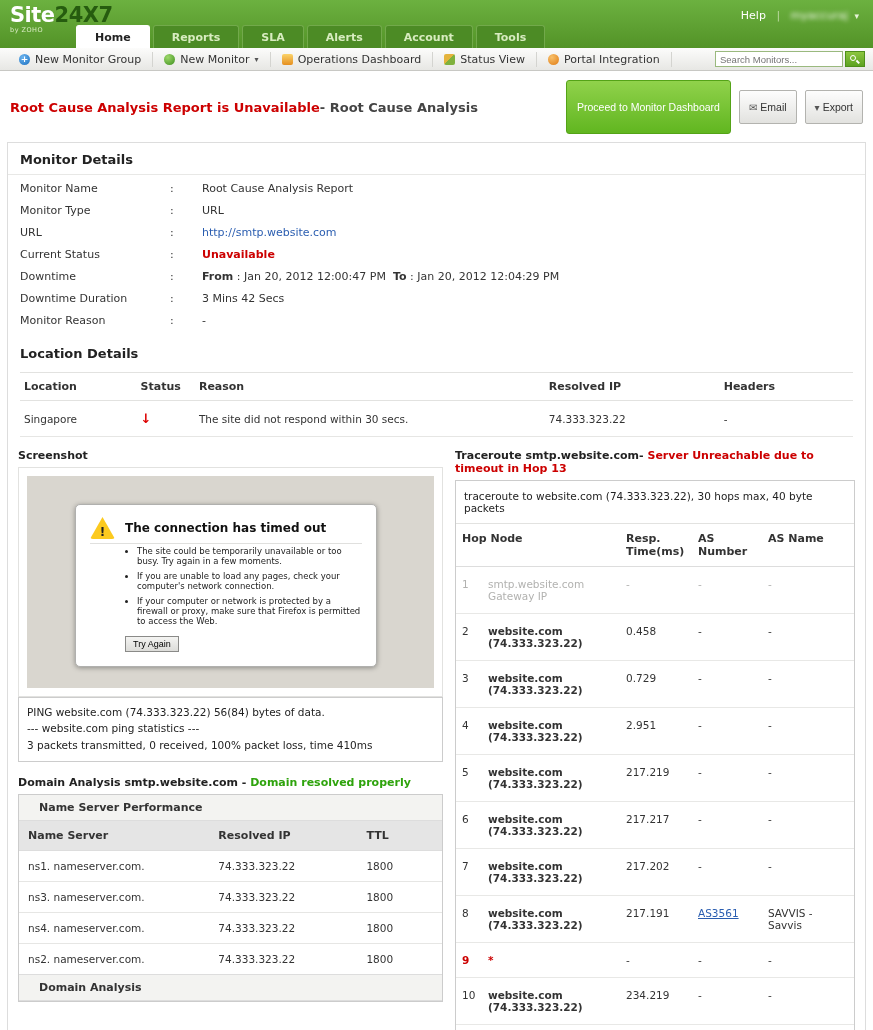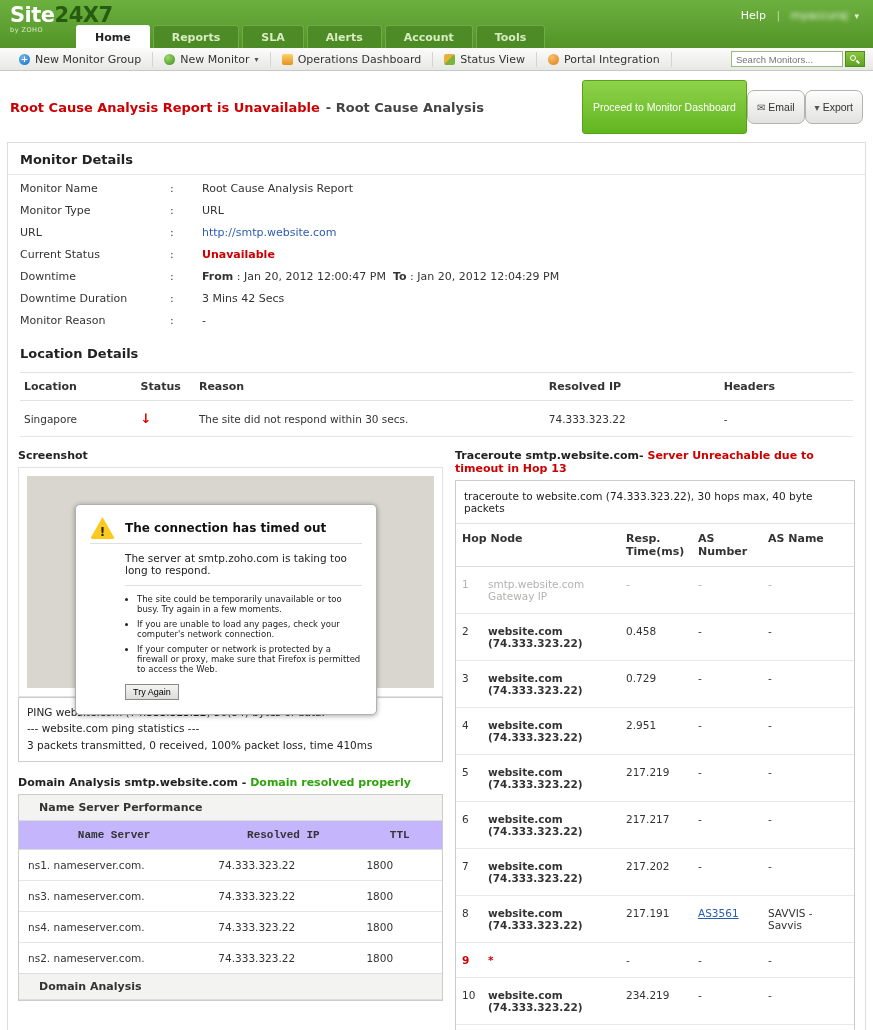--- a/index.html
+++ b/index.html
@@ -26,32 +26,32 @@
   .tool-item { display:flex; align-items:center; gap:5px; padding:0 11px; border-right:1px solid #d4d4d0; cursor:pointer; color:#333; height:15px; }
   .tool-item:last-of-type { border-right:none; }
   .ticon { width:11px; height:11px; border-radius:50%; display:inline-flex; align-items:center; justify-content:center; color:#fff; font-size:9px; font-weight:bold; line-height:1; }
   .ticon.blue { background:radial-gradient(circle at 35% 30%, #6db5ef, #1a6fc0); }
   .ticon.green { background:radial-gradient(circle at 35% 30%, #9ed86b, #3d8f1d); }
   .ticon.sq-orange { border-radius:2px; background:linear-gradient(#fbd36a,#e58f1f); }
   .ticon.multi { border-radius:2px; background:linear-gradient(135deg,#e4b33c 50%,#7fb13d 50%); }
   .ticon.orange { background:radial-gradient(circle at 35% 30%, #f8c06a, #e07c14); }
   .tool-caret { font-size:8px; color:#555; }
   .search-wrap { margin-left:auto; display:flex; align-items:center; }
-  .search-input { width:112px; height:16px; border:1px solid #9ab97e; font-size:9.5px; padding:1px 4px; color:#777; }
+  .search-input { width:128px; height:16px; border:1px solid #9ab97e; font-size:9.5px; padding:1px 4px; color:#777; }
   .search-btn { width:20px; height:16px; background:linear-gradient(#8cc63f,#5da321); border:1px solid #4e8f1a; margin-left:2px; position:relative; cursor:pointer; }
   .mag { position:absolute; left:4px; top:3px; width:6px; height:6px; border:1.5px solid #fff; border-radius:50%; }
   .mag::after { content:""; position:absolute; left:5px; top:5px; width:4px; height:1.5px; background:#fff; transform:rotate(45deg); }
 
   
   .titlebar { display:flex; align-items:center; padding:9px 10px 8px; }
   .t-error { color:#cc0000; font-weight:bold; font-size:13px; }
-  .t-rest { color:#444; font-weight:bold; font-size:13px; margin-left:6px; }
+  .t-rest { color:#444; font-weight:bold; font-size:13px; }
   .titlebar .spacer { flex:1; }
   .btn-green { background:linear-gradient(#90d24b,#61b620); color:#fff; border:1px solid #54a317; border-radius:3px; font-size:10.5px; padding:20px 10px; cursor:pointer; }
-  .btn-gray { background:linear-gradient(#fdfdfd,#e2e2df); color:#333; border:1px solid #b3b3af; border-radius:7px; font-size:10.5px; padding:10px 9px; cursor:pointer; }
+  .btn-gray { background:linear-gradient(#fdfdfd,#e2e2df); color:#333; border:1px solid #b3b3af; border-radius:2px; font-size:10.5px; padding:10px 9px; margin-left:8px; cursor:pointer; }
   .btn-gray .glyph { margin-right:3px; color:#555; font-size:10px; }
 
   
   .card { margin:0 7px; border:1px solid #ddd; background:#fff; padding-bottom:4px; }
   .sec-head { font-size:13px; font-weight:bold; color:#222; padding:9px 12px 7px; }
   .rule { border-bottom:1px solid #e8e8e6; margin:0 0 2px; }
 
   
   .md-row { display:flex; padding:5px 12px 4px; font-size:11px; }
   .md-label { width:150px; color:#333; }
@@ -84,21 +84,21 @@
   .dlg-msg { font-size:10.5px; color:#222; margin:8px 0 8px 35px; border-bottom:1px solid #e0e0de; padding-bottom:9px; }
   .dlg-bullets { margin:2px 0 10px 47px; font-size:8.5px; color:#222; }
   .dlg-bullets li { margin-bottom:5px; }
   .try-btn { margin-left:35px; background:linear-gradient(#f4f4f2,#dcdcd9); border:1px solid #8a8a88; font-size:9px; padding:2px 7px; cursor:pointer; }
 
   .ping-box { border:1px solid #ccc; padding:6px 8px 8px; font-size:10.5px; line-height:1.55; color:#222; }
 
   .left-box { border:1px solid #ccc; margin-top:2px; }
   .box-head { background:#f3f3f1; font-weight:bold; font-size:11px; padding:6px 20px; border-bottom:1px solid #ddd; }
   .inner-table { width:100%; border-collapse:collapse; }
-  .inner-table th { text-align:center; font-weight:bold; font-size:11px; padding:8px 9px; background:#c4b5fd; border-bottom:1px solid #ddd;font-family:Liberation Mono, monospace; }
+  .inner-table th { text-align:left; font-weight:bold; font-size:11px; padding:8px 9px; background:#e5e5e5; border-bottom:1px solid #ddd; }
   .inner-table td { font-size:10.5px; padding:9px 9px; border-bottom:1px solid #e6e6e4; }
   .inner-table tr:last-child td { border-bottom:none; }
 
   
   .trace-box { border:1px solid #ccc; }
   .trace-summary { font-size:10.5px; padding:9px 8px; border-bottom:1px solid #e2e2e0; color:#222; }
   .trace-table { width:100%; border-collapse:collapse; }
   .trace-table th { text-align:left; font-weight:bold; font-size:11px; padding:8px 6px; border-bottom:1px solid #ddd; vertical-align:top; }
   .trace-table td { font-size:10.5px; padding:11px 6px; border-bottom:1px solid #e8e8e6; vertical-align:top; }
   .trace-table .hop { width:26px; }
@@ -246,21 +246,20 @@
 
     <div class="col-left">
       <div class="sub-title">Screenshot</div>
       <div class="shot-box">
         <div class="shot-gray">
           <div class="dlg">
             <div class="dlg-head">
               <span class="warn">!</span>
               <span class="dlg-title">The connection has timed out</span>
             </div>
-            <div class="dlg-msg">The server at smtp.zoho.com is taking too long to respond.</div>
             <ul class="dlg-bullets">
               <li>The site could be temporarily unavailable or too busy. Try again in a few moments.</li>
               <li>If you are unable to load any pages, check your computer's network connection.</li>
               <li>If your computer or network is protected by a firewall or proxy, make sure that Firefox is permitted to access the Web.</li>
             </ul>
             <button class="try-btn">Try Again</button>
           </div>
         </div>
       </div>
 

